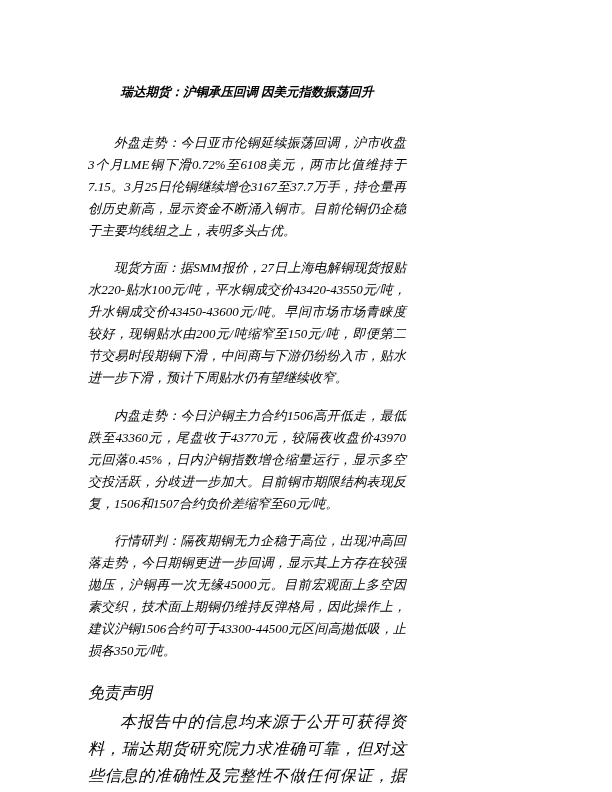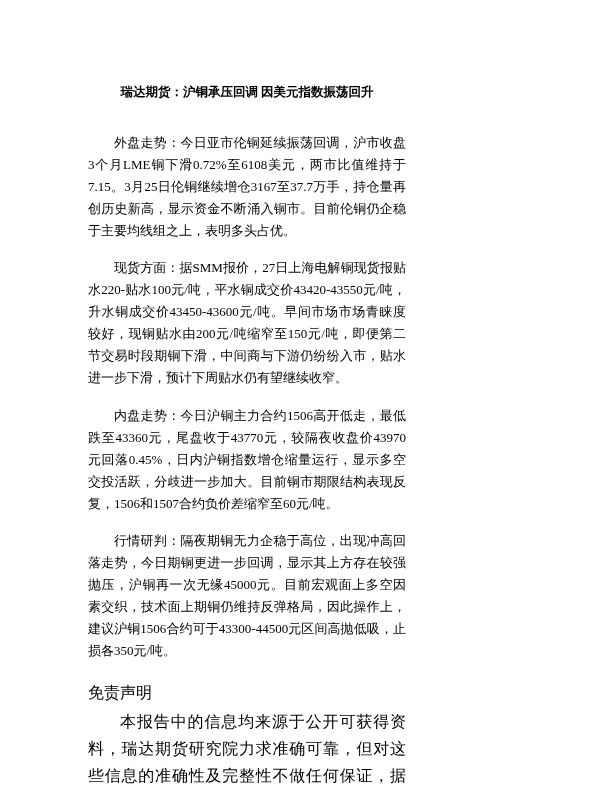--- a/index.html
+++ b/index.html
@@ -13,20 +13,21 @@
     font-family: "Liberation Serif", serif;
     color: #000000;
     overflow: hidden;
   }
   .page {
     box-sizing: border-box;
     width: 494px;
     height: 792px;
     padding: 84px 88px 40px 88px;
     background: #ffffff;
+    font-style: italic;
   }
   .title {
     text-align: center;
     font-weight: bold;
     font-size: 12.5px;
     line-height: 1.4;
     margin: 0 0 30px 0;
   }
   .para {
     font-size: 13px;

